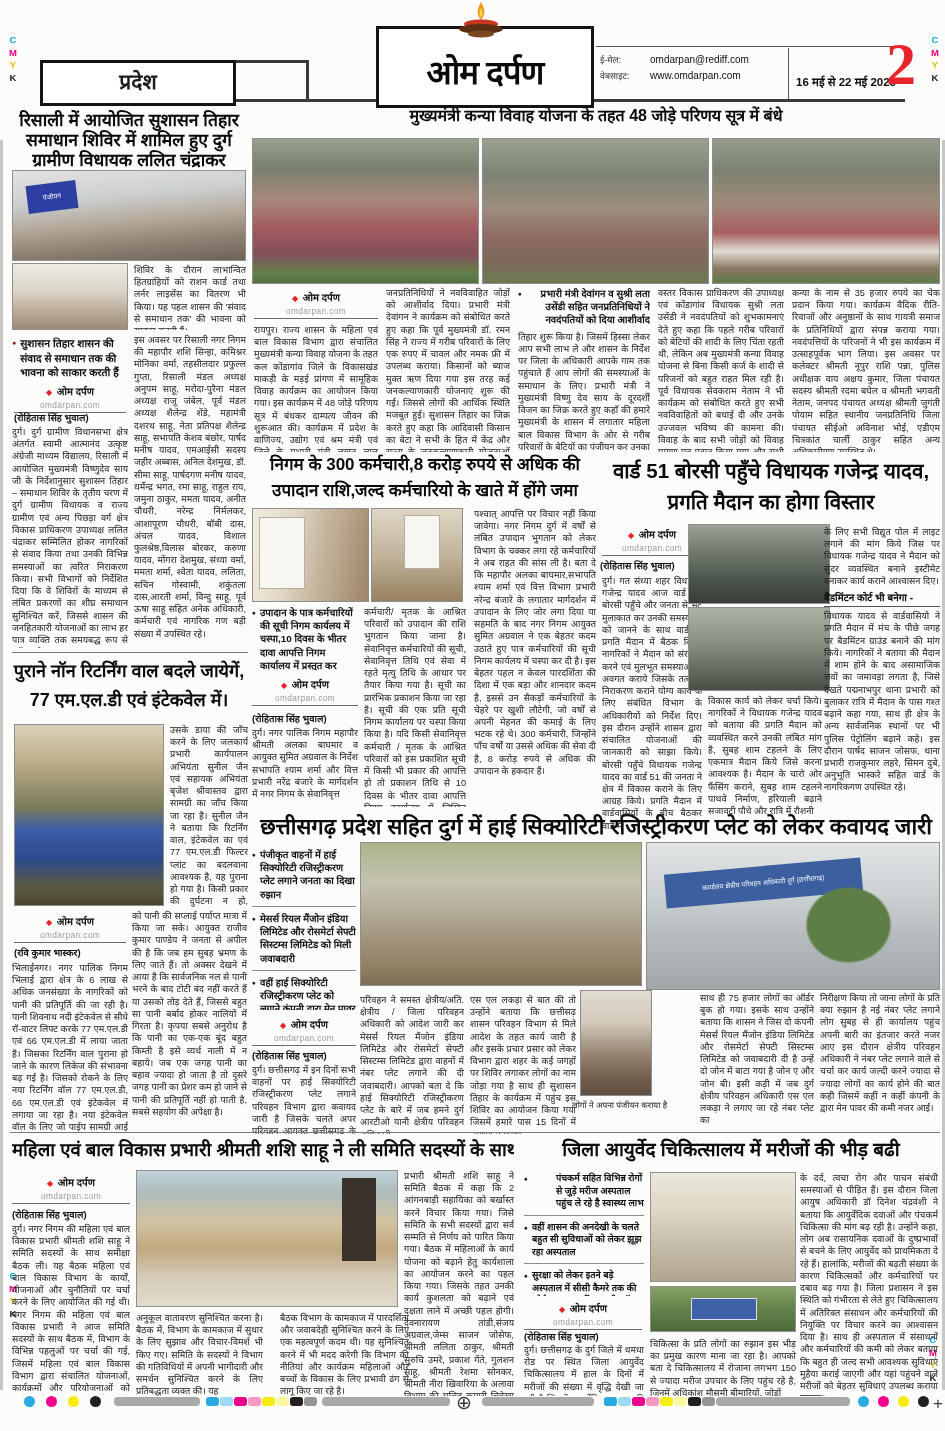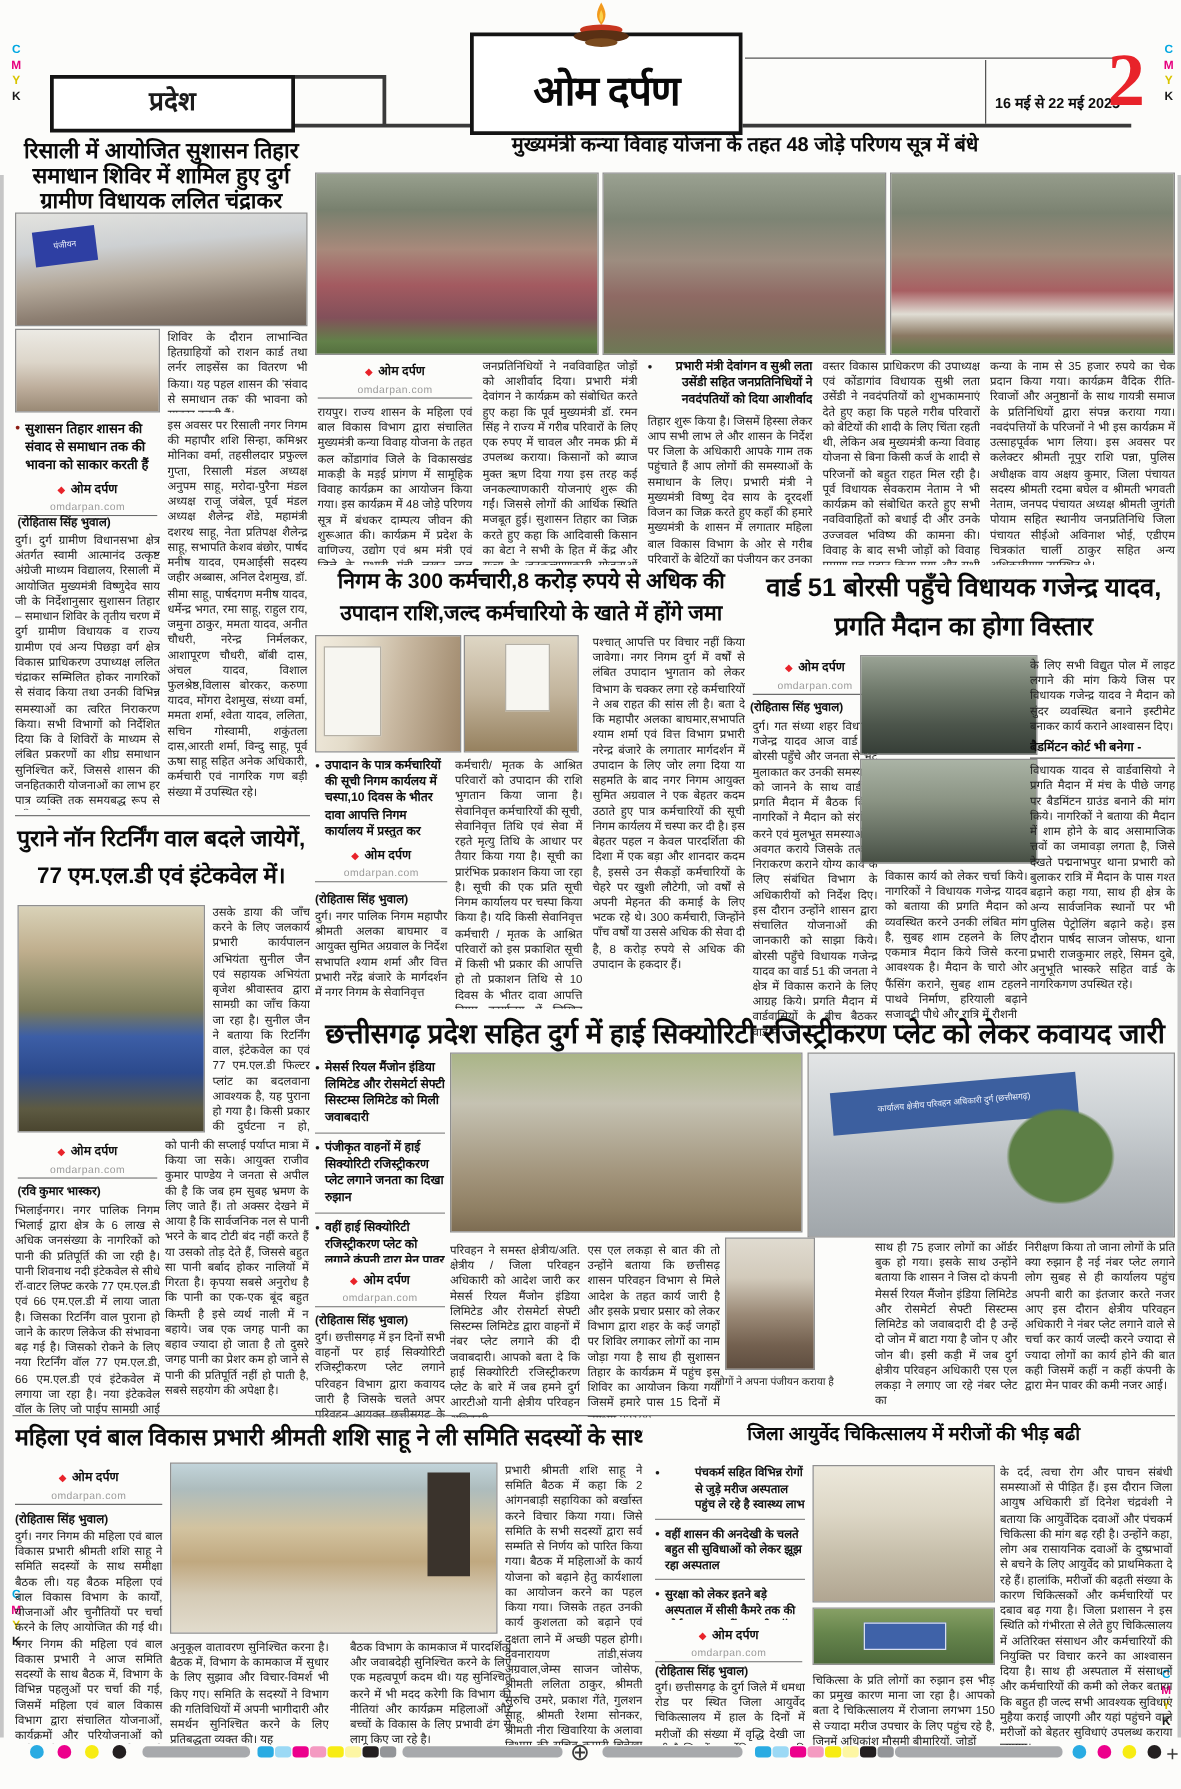--- a/index.html
+++ b/index.html
@@ -96,20 +96,30 @@
     <path d="M29 2 C25 9 24 14 29 20 C34 14 33 9 29 2 Z" fill="#f29a1d"></path>
     <path d="M29 8 C27 12 27 15 29 18 C31 15 31 12 29 8 Z" fill="#fcd24a"></path>
     <ellipse cx="29" cy="24" rx="17" ry="4.5" fill="#c8361f"></ellipse>
     <ellipse cx="29" cy="29" rx="22" ry="5" fill="#5a3014"></ellipse>
     <ellipse cx="29" cy="34" rx="13" ry="3.5" fill="#7a4a1e"></ellipse>
   </svg>
   <div class="mast">
     <div class="ttl">ओम दर्पण</div>
   </div>
 
+  <div class="contact">
+    <div class="row">
+      <span class="lb">ई-मेल:</span>
+      <span class="vl">omdarpan@rediff.com</span>
+    </div>
+    <div class="row">
+      <span class="lb">वेबसाइट:</span>
+      <span class="vl">www.omdarpan.com</span>
+    </div>
+  </div>
   <div class="pgdate">16 मई से 22 मई 2025</div>
   <div class="pgnum">2</div>
 
   <div class="hd nowrap" style="left:252px;top:104px;width:688px;height:32px;font-size:16px;">मुख्यमंत्री कन्या विवाह योजना के तहत 48 जोड़े परिणय सूत्र में बंधे</div>
   <div class="photo" style="left:252px;top:138px;width:227px;height:146px;background:linear-gradient(180deg,#98a08e 0%,#78806e 20%,#a8897b 42%,#a35a60 62%,#82505a 80%,#628049 93%,#55703f 100%);"></div>
   <div class="photo" style="left:482px;top:138px;width:227px;height:146px;background:linear-gradient(180deg,#9aa191 0%,#7d8474 25%,#9d8d80 48%,#8f6a64 68%,#7d6a5a 85%,#6d7a55 100%);"></div>
   <div class="photo" style="left:712px;top:138px;width:228px;height:146px;background:linear-gradient(180deg,#959c8b 0%,#7b8271 22%,#a08a7a 45%,#a85f62 65%,#e0ddd4 78%,#8a7862 90%,#5f7a48 100%);"></div>
 
   <div class="byl" style="left:254px;top:287px;width:124px;">
     <div><span class="dm">◆</span>
@@ -199,25 +209,25 @@
   <div class="abs" style="left:824px;top:526px;width:116px;height:304px;overflow:hidden;">
     <div class="bt-in">के लिए सभी विद्युत पोल में लाइट लगाने की मांग किये जिस पर विधायक गजेन्द्र यादव ने मैदान को सुंदर व्यवस्थित बनाने इस्टीमेट बनाकर कार्य कराने आश्वासन दिए।</div>
     <div class="subhd" style="border-bottom:1px solid #555;padding:3px 0 2px;margin-bottom:3px;">बैडमिंटन कोर्ट भी बनेगा -</div>
     <div class="bt-in">विधायक यादव से वार्डवासियो ने प्रगति मैदान में मंच के पीछे जगह पर बैडमिंटन ग्राउंड बनाने की मांग किये। नागरिकों ने बताया की मैदान में शाम होने के बाद असामाजिक त्तवों का जमावड़ा लगता है, जिसे देखते पद्मनाभपुर थाना प्रभारी को बुलाकर रात्रि में मैदान के पास गश्त बढ़ाने कहा गया, साथ ही क्षेत्र के अन्य सार्वजनिक स्थानों पर भी पुलिस पेट्रोलिंग बढ़ाने कहे। इस दौरान पार्षद साजन जोसफ, थाना प्रभारी राजकुमार लहरे, सिमन दुबे, अनुभूति भास्करे सहित वार्ड के नागरिकगण उपस्थित रहे।</div>
   </div>
 
   <div class="hd nowrap" style="left:252px;top:810px;width:688px;height:32px;font-size:22px;">छत्तीसगढ़ प्रदेश सहित दुर्ग में हाई सिक्योरिटी रजिस्ट्रीकरण प्लेट को लेकर कवायद जारी</div>
   <div class="abs" style="left:252px;top:848px;width:104px;height:162px;overflow:hidden;">
     <div class="blt sep">
       <span class="d">●</span>
+      <span>पंजीकृत वाहनों में हाई सिक्योरिटी रजिस्ट्रीकरण प्लेट लगाने जनता का दिखा रुझान</span>
+    </div>
+    <div class="blt sep">
+      <span class="d">●</span>
       <span>मेसर्स रियल मैंजोन इंडिया लिमिटेड और रोसमेर्टा सेफ्टी सिस्टम्स लिमिटेड को मिली जवाबदारी</span>
-    </div>
-    <div class="blt sep">
-      <span class="d">●</span>
-      <span>पंजीकृत वाहनों में हाई सिक्योरिटी रजिस्ट्रीकरण प्लेट लगाने जनता का दिखा रुझान</span>
     </div>
     <div class="blt">
       <span class="d">●</span>
       <span>वहीं हाई सिक्योरिटी रजिस्ट्रीकरण प्लेट को लगाने कंपनी द्वारा मेन पावर की दिखाई दी कमी</span>
     </div>
   </div>
   <div class="photo" style="left:360px;top:842px;width:282px;height:144px;background:linear-gradient(180deg,#aab587 0%,#c5c2b2 28%,#b3ab97 48%,#a2947b 68%,#8f7f63 88%,#7d6c52 100%);"></div>
   <div class="photo" style="left:646px;top:842px;width:294px;height:148px;background:linear-gradient(180deg,#e3e5e6 0%,#ccd1d4 35%,#b5babe 65%,#a0a6aa 100%);">
     <div class="signband" style="left:6%;top:16%;width:66%;height:22%;transform:rotate(-5deg);">
       <span>कार्यालय क्षेत्रीय परिवहन अधिकारी दुर्ग (छत्तीसगढ़)</span>
@@ -248,21 +258,21 @@
   </div>
   <div class="rep" style="left:12px;top:1208px;width:120px;">(रोहितास सिंह भुवाल)</div>
   <div class="bt" style="left:12px;top:1223px;width:118px;height:172px;">दुर्ग। नगर निगम की महिला एवं बाल विकास प्रभारी श्रीमती शशि साहू ने समिति सदस्यों के साथ समीक्षा बैठक ली। यह बैठक महिला एवं बाल विकास विभाग के कार्यों, योजनाओं और चुनौतियों पर चर्चा करने के लिए आयोजित की गई थी। नगर निगम की महिला एवं बाल विकास प्रभारी ने आज समिति सदस्यों के साथ बैठक में, विभाग के विभिन्न पहलुओं पर चर्चा की गई, जिसमें महिला एवं बाल विकास विभाग द्वारा संचालित योजनाओं, कार्यक्रमों और परियोजनाओं को शामिल किया गया। इन योजनाओं का उद्देश्य महिलाओं और बच्चों के लिए एक सुरक्षित और</div>
   <div class="photo" style="left:136px;top:1170px;width:262px;height:137px;background:linear-gradient(180deg,#c2d4da 0%,#adbcbd 15%,#d2c3a0 38%,#c0a87f 58%,#d5cbb6 78%,#e2dccd 100%);">
     <div class="abs" style="right:8%;top:5%;width:13%;height:62%;background:#3a332c;"></div>
   </div>
   <div class="bt" style="left:404px;top:1170px;width:110px;height:226px;">प्रभारी श्रीमती शशि साहू ने समिति बैठक में कहा कि 2 आंगनबाड़ी सहायिका को बर्खास्त करने विचार किया गया। जिसे समिति के सभी सदस्यों द्वारा सर्व सम्मति से निर्णय को पारित किया गया। बैठक में महिलाओं के कार्य योजना को बढ़ाने हेतु कार्यशाला का आयोजन करने का पहल किया गया। जिसके तहत उनकी कार्य कुशलता को बढ़ाने एवं दक्षता लाने में अच्छी पहल होगी। देवनारायण तांडी,संजय अग्रवाल,जेम्स साजन जोसेफ, श्रीमती ललिता ठाकुर, श्रीमती सुरुचि उमरे, प्रकाश गेंते, गुलशन साहू, श्रीमती रेशमा सोनकर, श्रीमती नीरा खिवारिया के अलावा विभाग की सचिव कुमारी चित्रेखा चन्द्राकर उपस्थित रहे।</div>
   <div class="bt" style="left:136px;top:1312px;width:127px;height:84px;">अनुकूल वातावरण सुनिश्चित करना है। बैठक में, विभाग के कामकाज में सुधार के लिए सुझाव और विचार-विमर्श भी किए गए। समिति के सदस्यों ने विभाग की गतिविधियों में अपनी भागीदारी और समर्थन सुनिश्चित करने के लिए प्रतिबद्धता व्यक्त की। यह</div>
   <div class="bt" style="left:269px;top:1312px;width:129px;height:84px;margin-left:11px;">बैठक विभाग के कामकाज में पारदर्शिता और जवाबदेही सुनिश्चित करने के लिए एक महत्वपूर्ण कदम थी। यह सुनिश्चित करने में भी मदद करेगी कि विभाग की नीतियां और कार्यक्रम महिलाओं और बच्चों के विकास के लिए प्रभावी ढंग से लागू किए जा रहे है।</div>
 
-  <div class="hd nowrap" style="left:522px;top:1136px;width:418px;height:30px;font-size:15px;">जिला आयुर्वेद चिकित्सालय में मरीजों की भीड़ बढी</div>
+  <div class="hd nowrap" style="left:522px;top:1136px;width:418px;height:30px;font-size:19px;">जिला आयुर्वेद चिकित्सालय में मरीजों की भीड़ बढी</div>
   <div class="abs" style="left:524px;top:1172px;width:120px;height:124px;overflow:hidden;">
     <div class="blt sep" style="font-size:9.3px;gap:28px;">
       <span class="d">●</span>
       <span>पंचकर्म सहित विभिन्न रोगों से जुड़े मरीज अस्पताल पहुंच ले रहे है स्वास्थ्य लाभ</span>
     </div>
     <div class="blt sep" style="font-size:9.3px;">
       <span class="d">●</span>
       <span>वहीं शासन की अनदेखी के चलते बहुत सी सुविधाओं को लेकर झूझ रहा अस्पताल</span>
     </div>
     <div class="blt" style="font-size:9.3px;">

